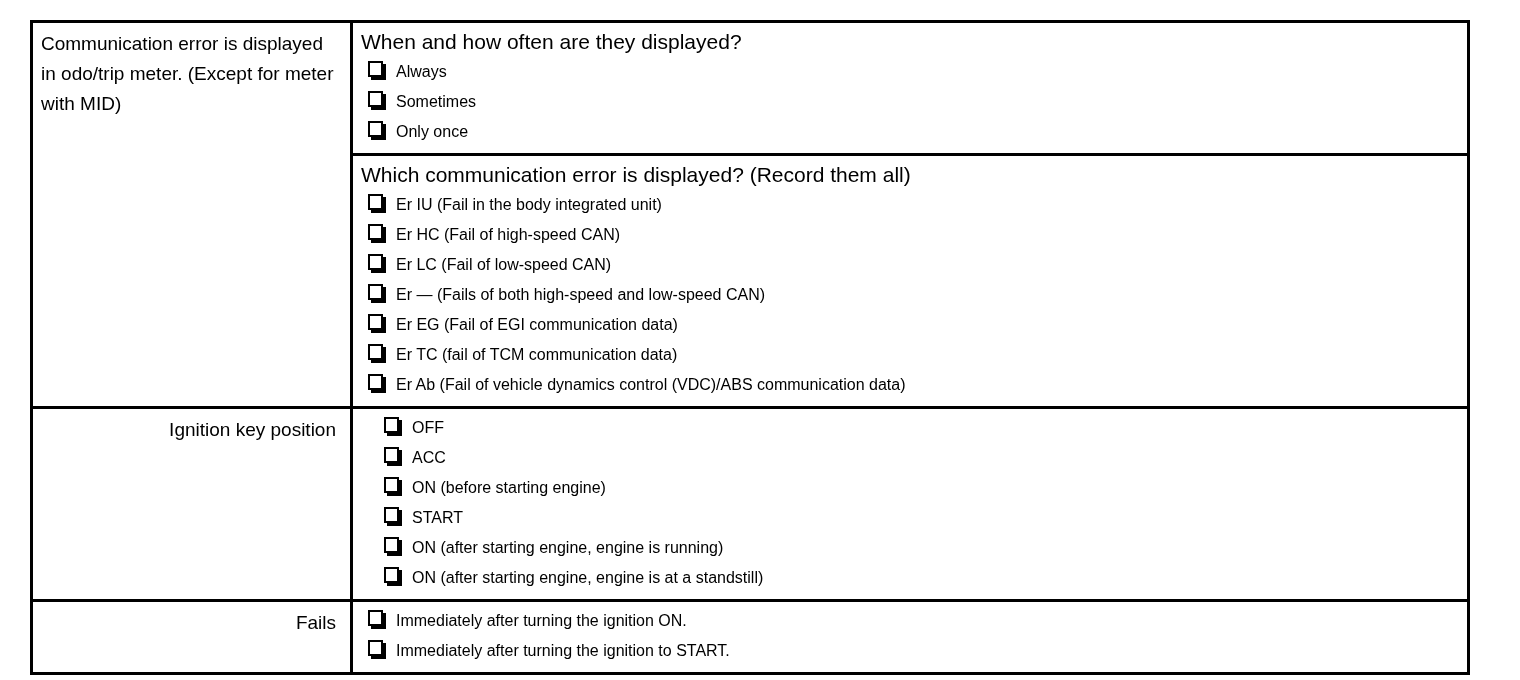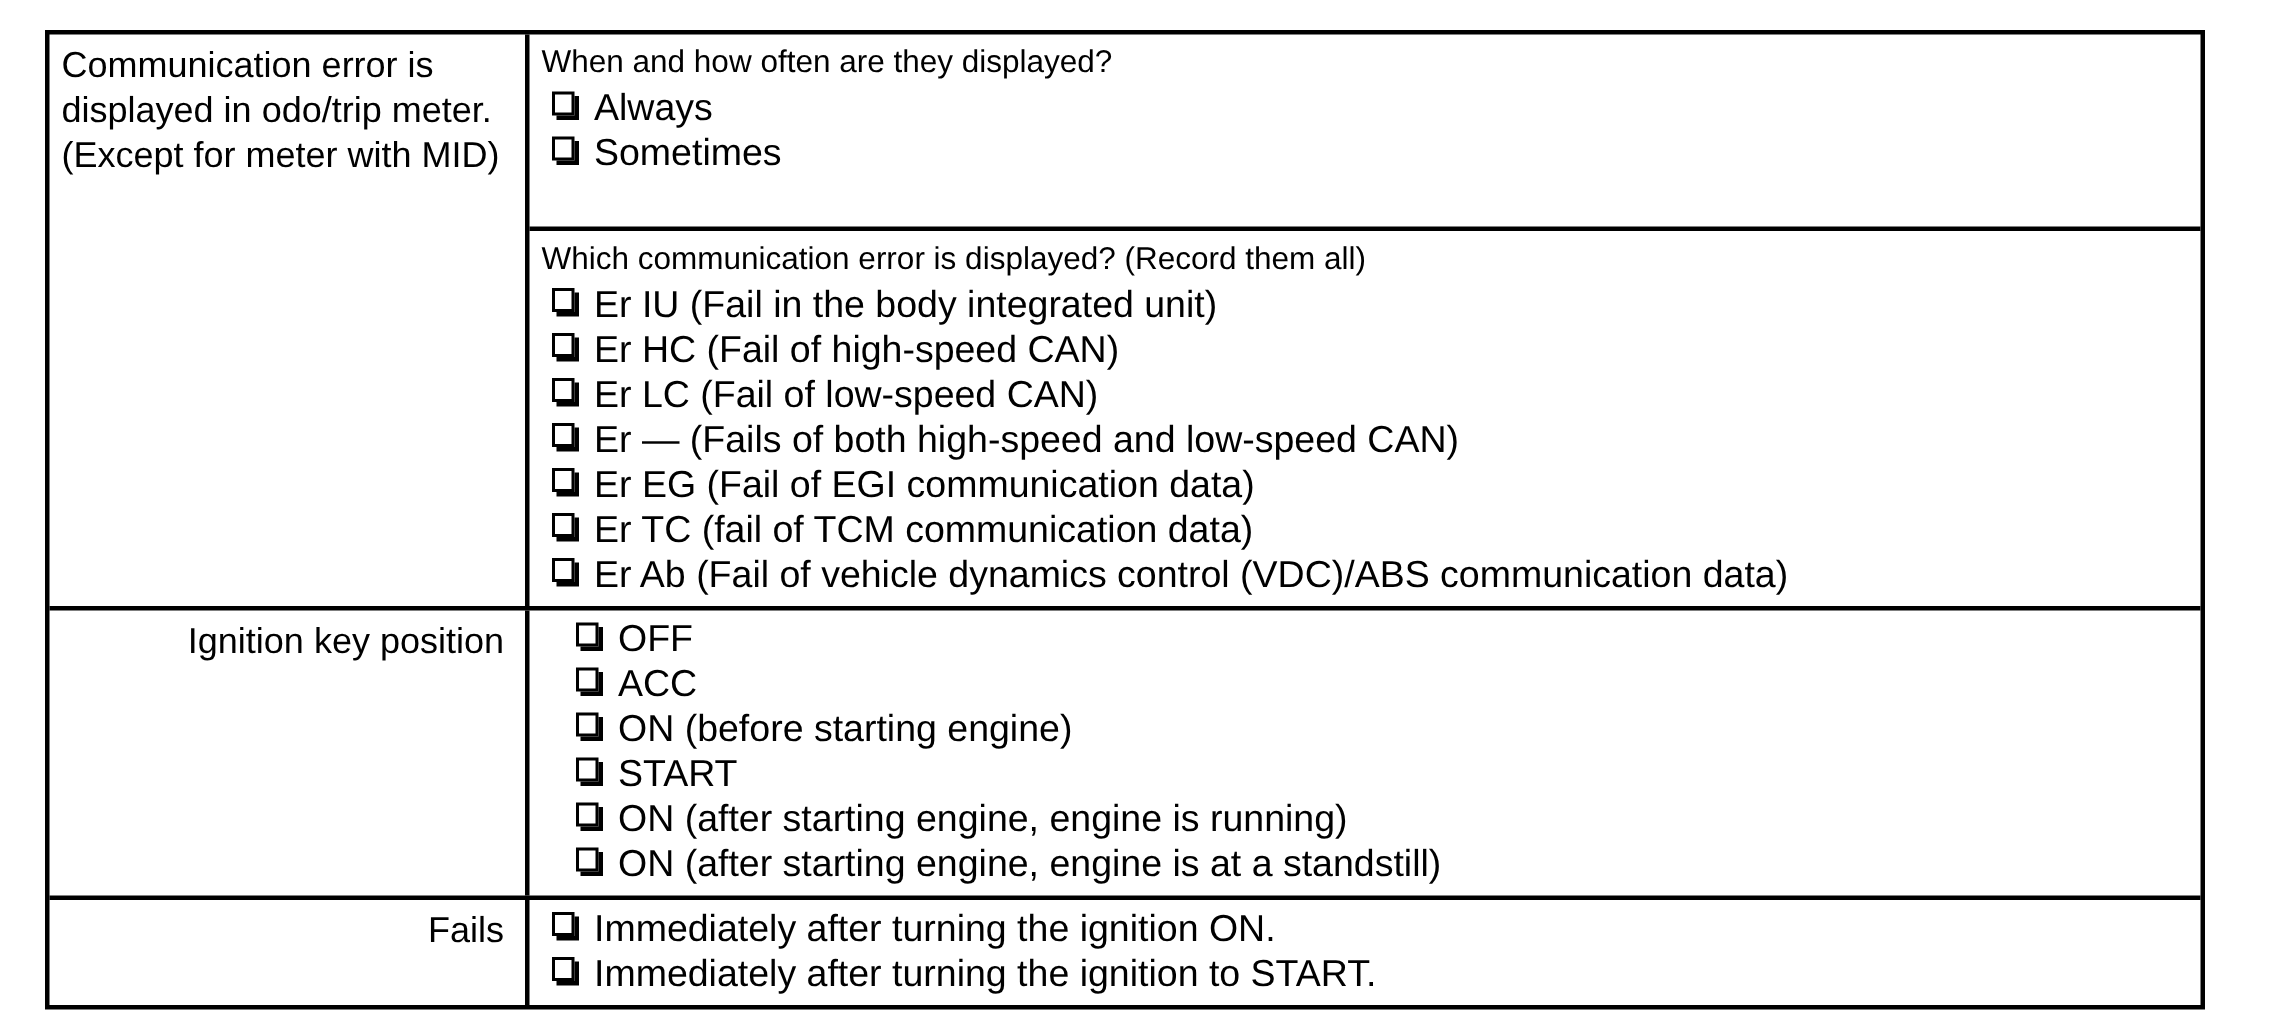--- a/index.html
+++ b/index.html
@@ -16,40 +16,40 @@
     border: 3px solid #000;
     background: #fff;
   }
   .t-row { display: flex; }
   .t-row + .t-row { border-top: 3px solid #000; text-align: right; }
   .label-cell {
     width: 320px;
     flex: 0 0 320px;
     border-right: 3px solid #000;
     padding: 6px 14px 6px 8px;
-    font-size: 24px;
+    font-size: 19px;
     line-height: 30px;
   }
   .options-cell { flex: 1 1 auto; min-width: 0; }
   .group { padding: 4px 10px 6px 8px; }
   .group + .group { border-top: 3px solid #000; }
   .group-a { min-height: 128px; }
   .group-b { min-height: 247px; }
   .group-c { min-height: 183px; padding-left: 24px; }
   .group-d { min-height: 61px; }
   .question {
     font-size: 21px;
     line-height: 30px;
   }
   .opt {
     display: flex;
     align-items: flex-start;
     height: 30px;
     line-height: 30px;
-    font-size: 25px;
+    font-size: 16px;
   }
   .checkbox {
     display: inline-block;
     width: 15px; height: 16px;
     border: 2px solid #000;
     background: #fff;
     box-shadow: 3px 3px 0 0 #000;
     margin: 4px 13px 0 7px;
     flex: 0 0 auto;
     cursor: pointer;
@@ -67,20 +67,24 @@
 
       <div class="group group-a">
         <div class="question">When and how often are they displayed?</div>
         <div class="opt">
           <span class="checkbox"></span>
           <span class="opt-label">Always</span>
         </div>
         <div class="opt">
           <span class="checkbox"></span>
           <span class="opt-label">Sometimes</span>
+        </div>
+        <div class="opt">
+          <span class="checkbox"></span>
+          <span class="opt-label">Only once</span>
         </div>
       </div>
 
       <div class="group group-b">
         <div class="question">Which communication error is displayed? (Record them all)</div>
         <div class="opt">
           <span class="checkbox"></span>
           <span class="opt-label">Er IU (Fail in the body integrated unit)</span>
         </div>
         <div class="opt">

